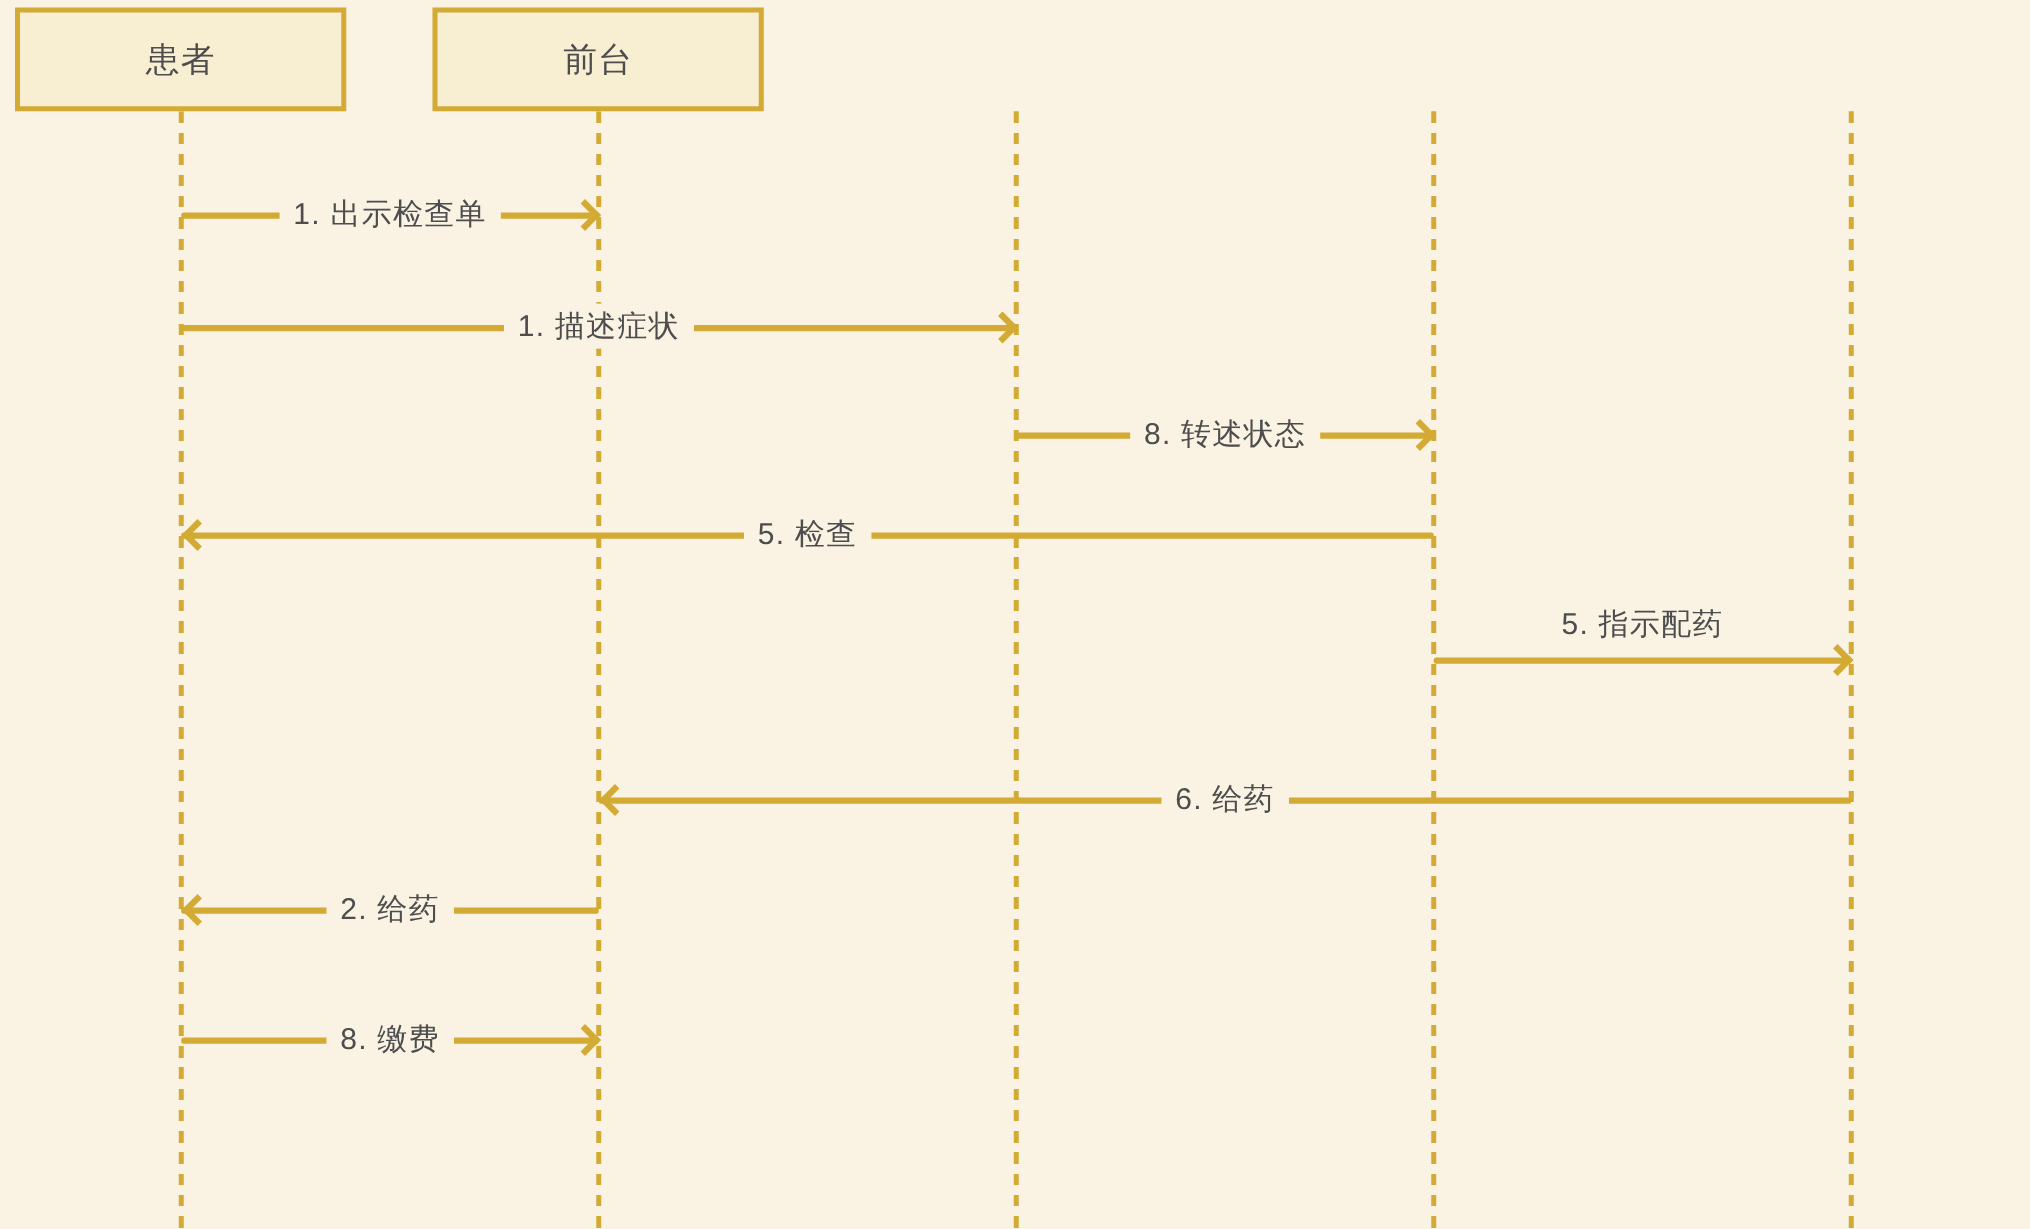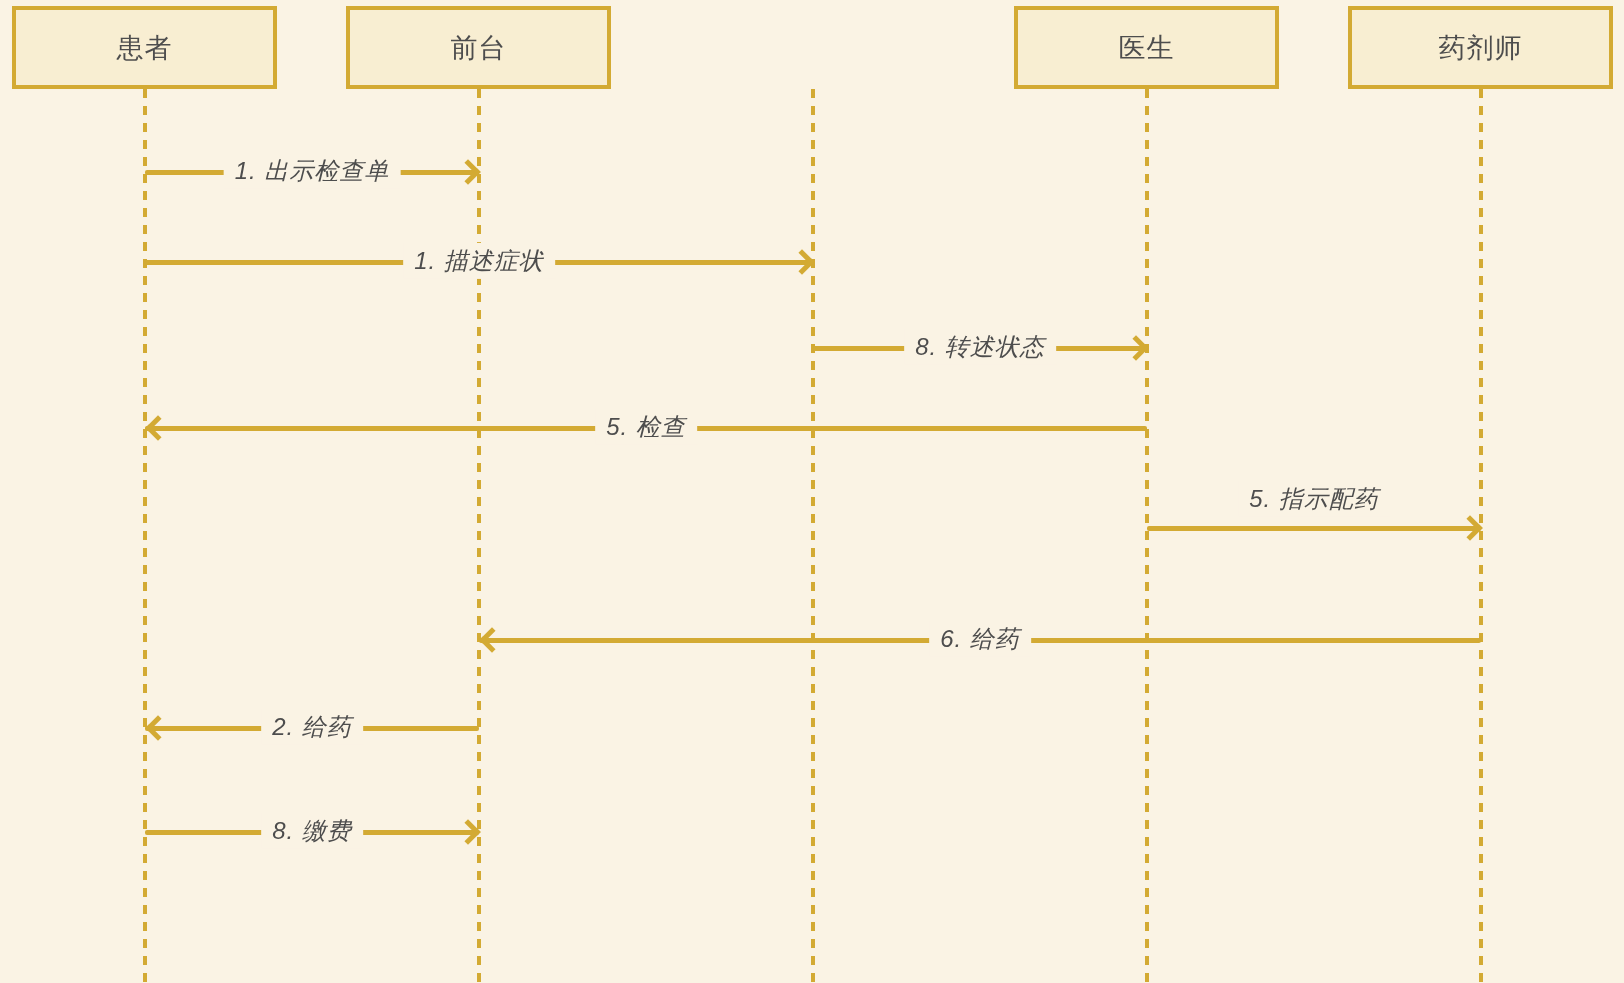--- a/index.html
+++ b/index.html
@@ -71,45 +71,38 @@
 
   
   .msg-label{
     position:absolute;
     transform:translate(-50%,-53%);
     background:var(--bg);
     padding:2px 11px;
     font-size:24px;
     white-space:nowrap;
     letter-spacing:1px;
-    font-style:italic;
   }
 </style>
 </head>
 <body>
 
 <div class="stage">
 
   <div class="lifeline" style="left:143px"></div>
   <div class="lifeline" style="left:477px"></div>
   <div class="lifeline" style="left:811px"></div>
   <div class="lifeline" style="left:1145px"></div>
   <div class="lifeline" style="left:1479px"></div>
 
   <div class="actor" style="left:346px">
     <span>前台</span>
   </div>
   <div class="actor" style="left:12px">
     <span>患者</span>
-  </div>
-  <div class="actor" style="left:1014px">
-    <span>医生</span>
-  </div>
-  <div class="actor" style="left:1348px">
-    <span>药剂师</span>
   </div>
 
   <div>
     <div class="msg-line" style="left:145px;top:170px;width:334px"></div>
     <span class="arrowhead right" style="left:459px;top:163px"></span>
     <span class="msg-label" style="left:312px;top:172px">1. 出示检查单</span>
   </div>
 
   <div>
     <div class="msg-line" style="left:145px;top:260px;width:668px"></div>

